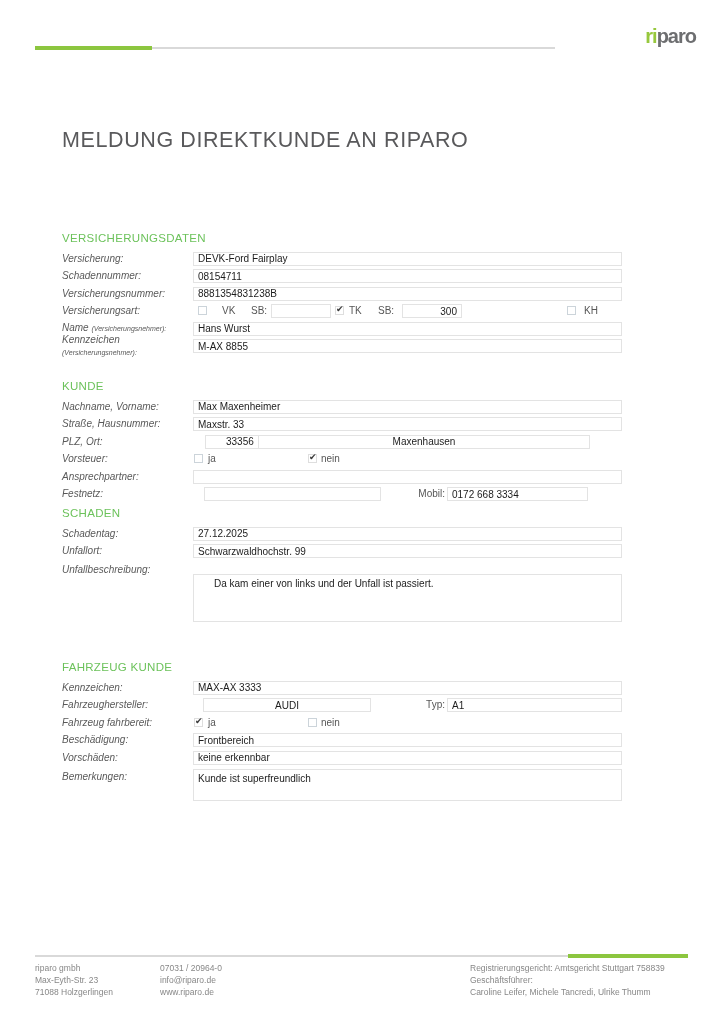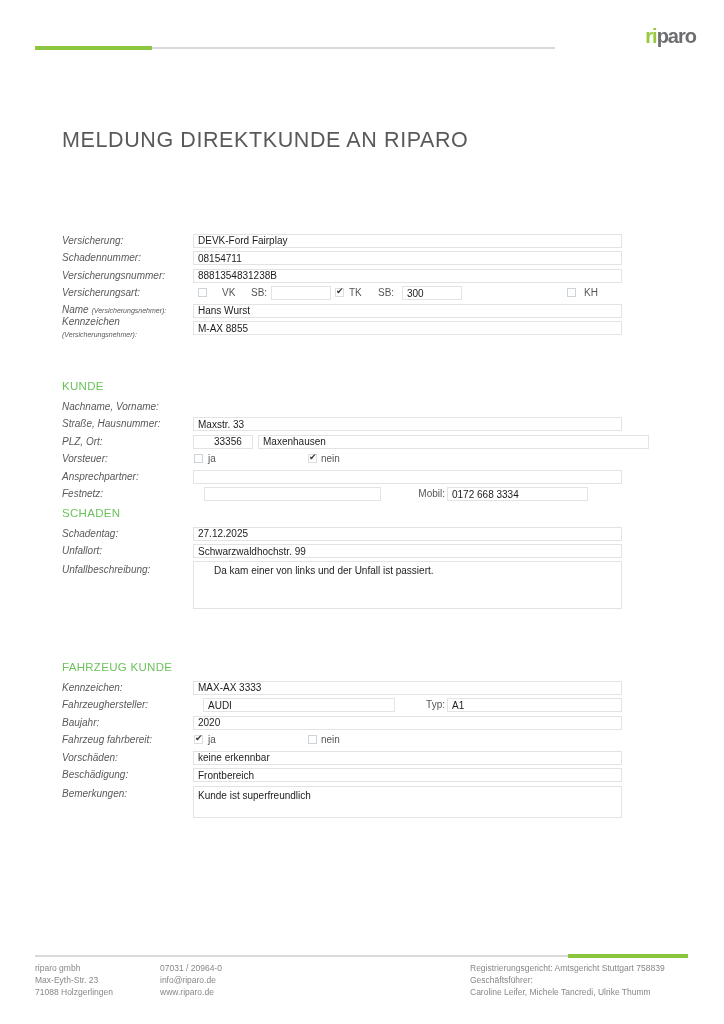--- a/index.html
+++ b/index.html
@@ -28,21 +28,21 @@
   .lbl .small { font-size:7px; }
   .fld { flex:1; position:relative; height:14px; }
   .fld.tall { height:auto; }
 
   input.box, textarea.box {
     display:block; width:100%; height:14px; border:1px solid #e3e3e3; background:#fff;
     font-family:"Liberation Sans", sans-serif; font-size:10px; color:#1c1c1c;
     padding:0 4px; outline:none; border-radius:0;
   }
   textarea.box { resize:none; padding:3px 4px; line-height:12px; }
-  textarea.box.desc { height:48px; margin-top:1px;padding-left:20px; }
+  textarea.box.desc { height:48px; margin-top:14px;padding-left:20px; }
   textarea.box.note { height:32px; margin-top:2px; }
   .fld .cblbl { font-size:10px; color:#565656; line-height:14px; position:absolute; top:0; }
   .cb { position:absolute; top:2px; width:9px; height:9px; border:1px solid #ccd4da; background:#fff; }
   .cb.checked { border-color:#dedede; }
   .cb.checked::after { content:"\2714"; position:absolute; left:0px; top:-3px; font-size:9px; color:#3a3a3a; }
 
   .in-small { width:60px !important; }
   .abs-input { position:absolute !important; top:0; width:auto; }
 
   
@@ -58,20 +58,21 @@
 
 <div class="page">
 
   <div class="h-rule-green"></div>
   <div class="h-rule-gray"></div>
   <div class="logo"><span class="ri">ri</span><span class="paro">paro</span></div>
 
   <div class="title">MELDUNG DIREKTKUNDE AN RIPARO</div>
 
   <section style="top:232px">
+    <h2>VERSICHERUNGSDATEN</h2>
     <div class="row">
       <div class="lbl">Versicherung:</div>
       <div class="fld">
           <input class="box" value="DEVK-Ford Fairplay" style="">
         </div>
     </div>
     <div class="row">
       <div class="lbl">Schadennummer:</div>
       <div class="fld">
           <input class="box" value="08154711" style="">
@@ -86,21 +87,21 @@
     <div class="row">
       <div class="lbl">Versicherungsart:</div>
       <div class="fld">
         <span class="cb" style="left:5px"></span>
         <span class="cblbl" style="left:29px">VK</span>
         <span class="cblbl" style="left:58px">SB:</span>
         <input class="box abs-input in-small" style="left: 78px;" value="">
         <span class="cb checked" style="left:142px"></span>
         <span class="cblbl" style="left:156px">TK</span>
         <span class="cblbl" style="left:185px">SB:</span>
-        <input class="box abs-input in-small" style="left: 209px;" value="300">
+        <input class="box abs-input in-small" style="left: 209px; text-align: right;" value="300">
         <span class="cb" style="left:374px"></span>
         <span class="cblbl" style="left:391px">KH</span>
       </div>
     </div>
     <div class="row">
       <div class="lbl"><span>Name</span> <span class="small">(Versicherungsnehmer):</span></div>
       <div class="fld">
           <input class="box" value="Hans Wurst" style="">
         </div>
     </div>
@@ -109,32 +110,35 @@
       <div class="fld">
           <input class="box" value="M-AX 8855" style="">
         </div>
     </div>
   </section>
 
   <section style="top:380px">
     <h2>KUNDE</h2>
     <div class="row">
       <div class="lbl">Nachname, Vorname:</div>
+      <div class="fld">
+          <input class="box" value="Max Maxenheimer" style="">
+        </div>
     </div>
     <div class="row">
       <div class="lbl">Straße, Hausnummer:</div>
       <div class="fld">
           <input class="box" value="Maxstr. 33" style="">
         </div>
     </div>
     <div class="row">
       <div class="lbl">PLZ, Ort:</div>
       <div class="fld">
-        <input class="box abs-input in-small" style="left: 0px; padding-left: 20px;" value="33356">
-        <input class="box abs-input" style="left: 65px; width: 391px;" value="Maxenhausen">
+        <input class="box abs-input in-small" style="left: 12px; padding-left: 20px;" value="33356">
+        <input class="box abs-input" style="left: 65px; width: 332px; text-align: center;" value="Maxenhausen">
       </div>
     </div>
     <div class="row">
       <div class="lbl">Vorsteuer:</div>
       <div class="fld">
         <span class="cb" style="left:1px"></span>
         <span class="cblbl" style="left:15px">ja</span>
         <span class="cb checked" style="left:115px"></span>
         <span class="cblbl" style="left:128px">nein</span>
       </div>
@@ -181,50 +185,44 @@
     <h2>FAHRZEUG KUNDE</h2>
     <div class="row">
       <div class="lbl">Kennzeichen:</div>
       <div class="fld">
           <input class="box" value="MAX-AX 3333" style="">
         </div>
     </div>
     <div class="row">
       <div class="lbl">Fahrzeughersteller:</div>
       <div class="fld">
-        <input class="box abs-input" style="left: 10px; width: 192px;" value="AUDI">
+        <input class="box abs-input" style="left: 10px; width: 168px; text-align: center;" value="AUDI">
         <span class="cblbl" style="left:180px; width:72px; text-align:right">Typ:</span>
         <input class="box abs-input" style="left: 254px; width: 175px;" value="A1">
       </div>
-    </div>
-    <div class="row">
-      <div class="lbl">Baujahr:</div>
-      <div class="fld">
-          <input class="box" value="2020" style="">
-        </div>
     </div>
     <div class="row">
       <div class="lbl">Fahrzeug fahrbereit:</div>
       <div class="fld">
         <span class="cb checked" style="left:1px"></span>
         <span class="cblbl" style="left:15px">ja</span>
         <span class="cb" style="left:115px"></span>
         <span class="cblbl" style="left:128px">nein</span>
       </div>
     </div>
     <div class="row">
+      <div class="lbl">Beschädigung:</div>
+      <div class="fld">
+          <input class="box" value="Frontbereich" style="">
+        </div>
+    </div>
+    <div class="row">
       <div class="lbl">Vorschäden:</div>
       <div class="fld">
           <input class="box" value="keine erkennbar" style="">
-        </div>
-    </div>
-    <div class="row">
-      <div class="lbl">Beschädigung:</div>
-      <div class="fld">
-          <input class="box" value="Frontbereich" style="">
         </div>
     </div>
     <div class="row ta">
       <div class="lbl">Bemerkungen:</div>
       <div class="fld tall">
           <textarea class="box note" style="">Kunde ist superfreundlich</textarea>
         </div>
     </div>
   </section>
 

